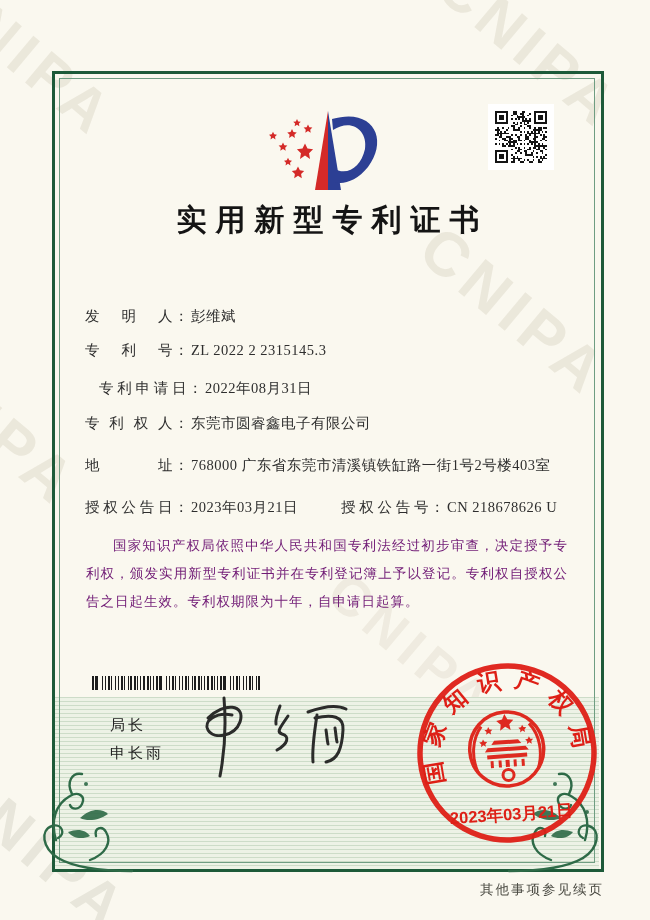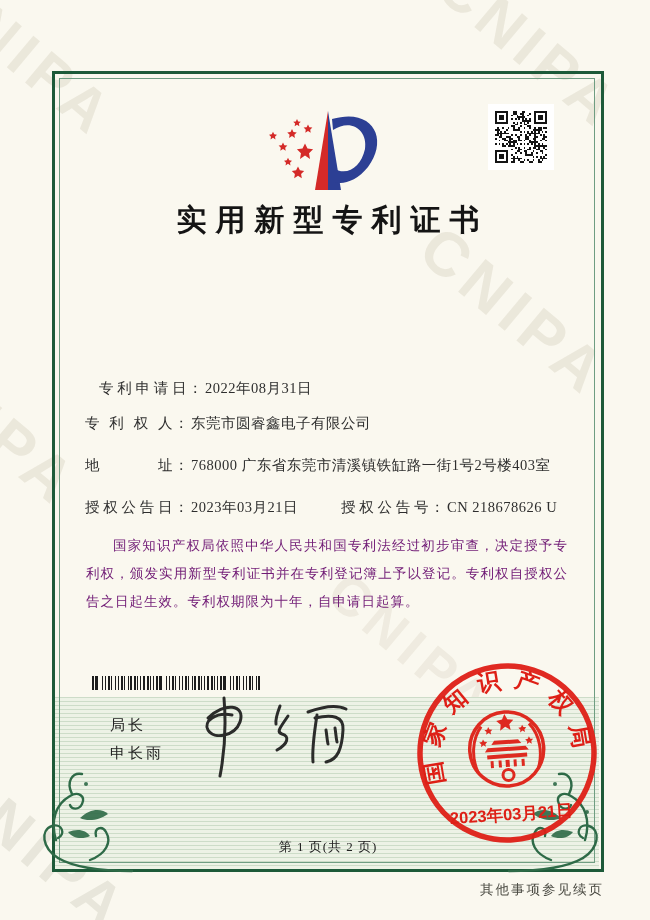--- a/index.html
+++ b/index.html
@@ -368,20 +368,26 @@
             <rect x="20" y="28" width="1" height="1"></rect>
             <rect x="24" y="28" width="1" height="1"></rect>
             <rect x="25" y="28" width="1" height="1"></rect>
           </g>
       </g>
     </svg>
   </div>
 
   <h1 class="title">实用新型专利证书</h1>
 
+  <div class="frow r1">
+    <span class="flabel">发明人</span><span class="fcolon">：</span><span class="fvalue">彭维斌</span>
+  </div>
+  <div class="frow r2">
+    <span class="flabel">专利号</span><span class="fcolon">：</span><span class="fvalue">ZL 2022 2 2315145.3</span>
+  </div>
   <div class="frow r3">
     <span class="flabel">专利申请日</span><span class="fcolon">：</span><span class="fvalue">2022年08月31日</span>
   </div>
   <div class="frow r4">
     <span class="flabel">专利权人</span><span class="fcolon">：</span><span class="fvalue">东莞市圆睿鑫电子有限公司</span>
   </div>
   <div class="frow r5">
     <span class="flabel">地址</span><span class="fcolon">：</span><span class="fvalue">768000 广东省东莞市清溪镇铁缸路一街1号2号楼403室</span>
   </div>
   <div class="frow r6">
@@ -459,16 +465,15 @@
       <path d="M70,92 C86,86 92,74 86,64 C82,57 74,60 76,68"></path>
     </g>
     <g fill="#2e6a47" opacity="0.9">
       <path d="M60,50 C70,40 82,40 88,46 C80,52 68,54 60,50 Z"></path>
       <path d="M48,64 C58,60 66,62 70,68 C62,72 52,70 48,64 Z"></path>
       <circle cx="34" cy="44" r="2"></circle>
       <circle cx="66" cy="16" r="2"></circle>
     </g>
   </svg>
 
-  <div class="page-info">第 1 页(共 2 页)</div>
   <div class="cont-note">其他事项参见续页</div>
 
 </div>
 
 </body></html>

